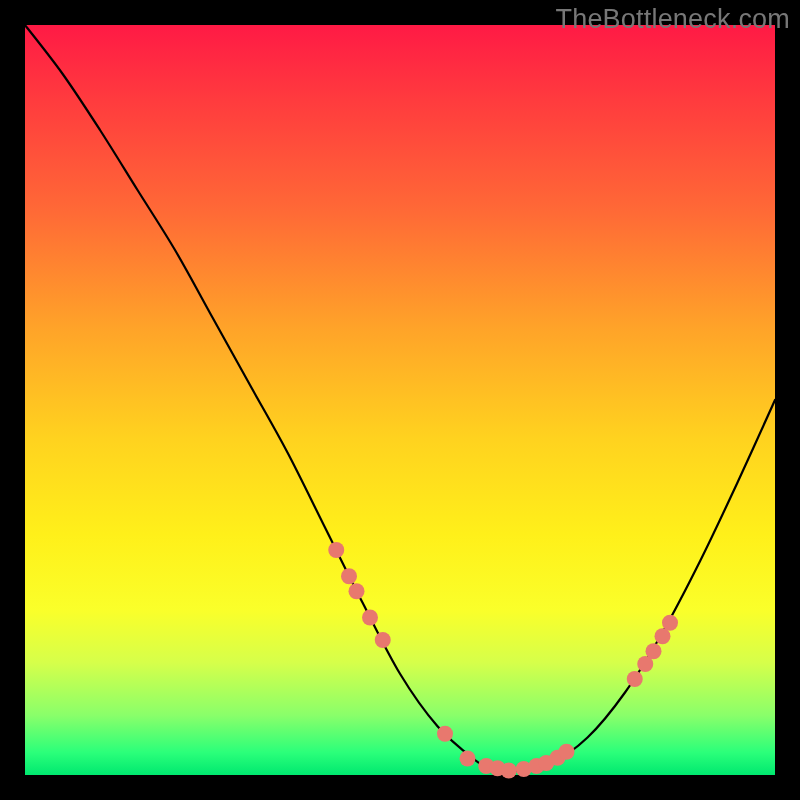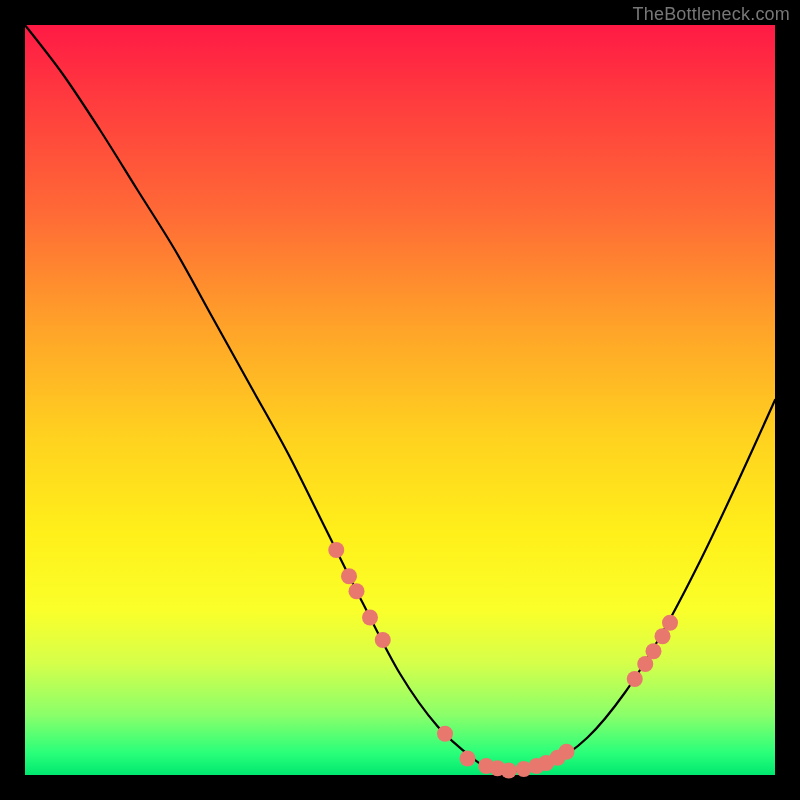--- a/index.html
+++ b/index.html
@@ -28,21 +28,21 @@
       #d6ff4a 85%,
       #8aff6a 92%,
       #2bff7a 97%,
       #00e86f 100%);
   }
   .attribution {
     position: absolute;
     top: 4px;
     right: 10px;
     color: #777;
-    font-size: 18px;
+    font-size: 27px;
     font-weight: 500;
     letter-spacing: 0.2px;
     pointer-events: none;
   }
   svg.curve {
     position: absolute;
     left: 0;
     top: 0;
     width: 750px;
     height: 750px;

